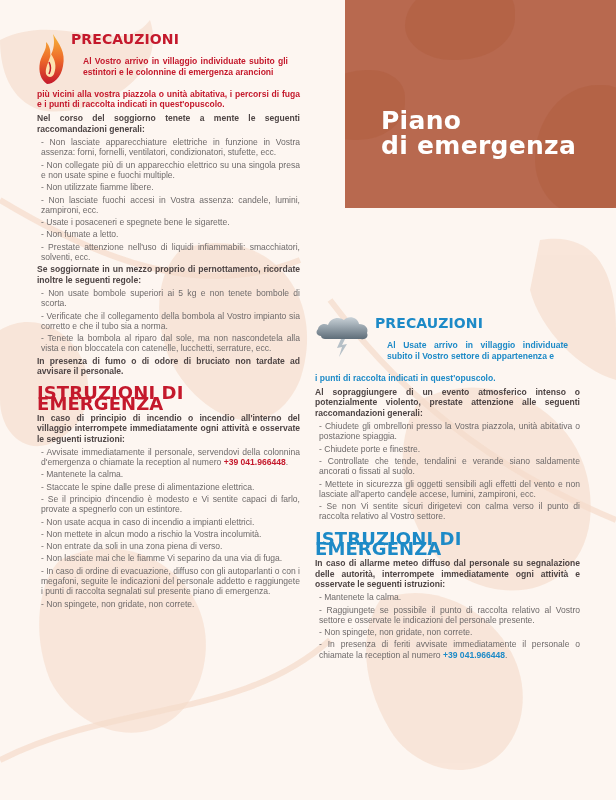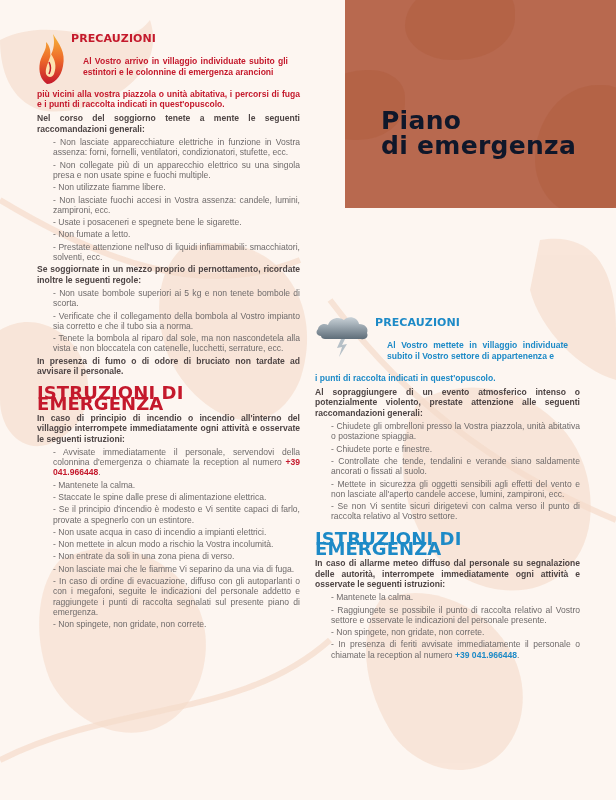--- a/index.html
+++ b/index.html
@@ -11,36 +11,36 @@
   }
   .bg-leaves { position: absolute; inset: 0; z-index: 0; }
   .title-panel {
     position: absolute; left: 345px; top: 0; width: 271px; height: 208px;
     background: #b8694f; z-index: 1; overflow: hidden;
   }
   .title-panel .leaf { position: absolute; background: #b05e40; opacity: .55; border-radius: 60% 40% 55% 45%; }
   .title-text {
     position: absolute; left: 36px; top: 108px; margin: 0;
     font-family: "DejaVu Sans", sans-serif; font-weight: bold;
-    font-size: 25px; line-height: 25px; color: #0f172a; letter-spacing: .3px;
+    font-size: 25px; line-height: 25px; color: #ffffff; letter-spacing: .3px;
   }
   .col { position: absolute; z-index: 2; font-size: 8.55px; line-height: 10.3px; }
   .col-left { left: 37px; top: 34px; width: 263px; }
   .col-right { left: 315px; top: 318px; width: 265px; }
   .sec-head { display: flex; align-items: flex-start; }
   .icon { flex: none; }
   .flame-icon { width: 30px; height: 54px; margin-right: 4px; margin-top: -2px; }
   .cloud-icon { width: 56px; height: 46px; margin-right: 4px; margin-top: -6px; }
-  .h-prec { font-family: "DejaVu Sans", sans-serif; font-weight: bold; font-size: 11px; margin: 0 0 4px 0; letter-spacing: .1px; }
+  .h-prec { font-family: "DejaVu Sans", sans-serif; font-weight: bold; font-size: 14px; margin: 0 0 4px 0; letter-spacing: .1px; }
   .red { color: #c4192c; }
   .blue { color: #1d8ac7; }
   .intro { font-weight: bold; margin: 12px; text-align: justify; }
   .intro-tail { font-weight: bold; margin: 0 0 4px 0; text-align: justify; }
   .lead { font-weight: bold; color: #4e4545; margin: 0 0 3px 0; text-align: justify; }
-  .item { margin: 0 0 2px 16px; text-align: justify; }
+  .item { margin: 0 0 2px 4px; text-align: justify; }
   .strong-p { font-weight: bold; color: #4e4545; margin: 0; text-align: justify; }
   .h-instr { font-family: "DejaVu Sans", sans-serif; font-weight: bold; font-size: 18px; margin: 12px 0 4px 0; letter-spacing: .1px; }
   .phone { font-weight: bold; }
 </style>
 </head>
 <body>
 
 <svg class="bg-leaves" width="616" height="800" viewBox="0 0 616 800">
   <g fill="#f7e2d4" opacity=".8">
     <path d="M0 40 C60 10 120 60 150 20 C170 80 90 120 40 110 C10 100 0 70 0 40Z"></path>
@@ -125,21 +125,21 @@
         <linearGradient id="cg" x1="0" y1="0" x2="0" y2="1">
           <stop offset="0" stop-color="#c9d2d8"></stop>
             <stop offset="1" stop-color="#5d6c78"></stop>
         </linearGradient>
       </defs>
       <path d="M6 24 C2 24 0 20 3 17 C4 12 10 11 13 13 C15 6 24 4 29 8 C33 3 43 5 44 12 C50 12 54 16 52 21 C54 25 50 28 46 27 L10 27 C8 27 6 26 6 24Z" fill="url(#cg)"></path>
       <path d="M26 27 L22 36 L27 35 L24 45 L32 32 L27 33 L30 27Z" fill="#a9b6bf" opacity=".85"></path>
     </svg>
     <div>
       <h2 class="h-prec blue">PRECAUZIONI</h2>
-      <p class="intro blue">Al Vostro mettete in villaggio individuate subito il Vostro settore di appartenenza e</p>
+      <p class="intro blue">Al Usate arrivo in villaggio individuate subito il Vostro settore di appartenenza e</p>
     </div>
   </div>
   <p class="intro-tail blue">i punti di raccolta indicati in quest'opuscolo.</p>
 
   <p class="lead">Al sopraggiungere di un evento atmosferico intenso o potenzialmente violento, prestate attenzione alle seguenti raccomandazioni generali:</p>
   <p class="item">- Chiudete gli ombrelloni presso la Vostra piazzola, unità abitativa o postazione spiaggia.</p>
   <p class="item">- Chiudete porte e finestre.</p>
   <p class="item">- Controllate che tende, tendalini e verande siano saldamente ancorati o fissati al suolo.</p>
   <p class="item">- Mettete in sicurezza gli oggetti sensibili agli effetti del vento e non lasciate all'aperto candele accese, lumini, zampironi, ecc.</p>
   <p class="item">- Se non Vi sentite sicuri dirigetevi con calma verso il punto di raccolta relativo al Vostro settore.</p>

